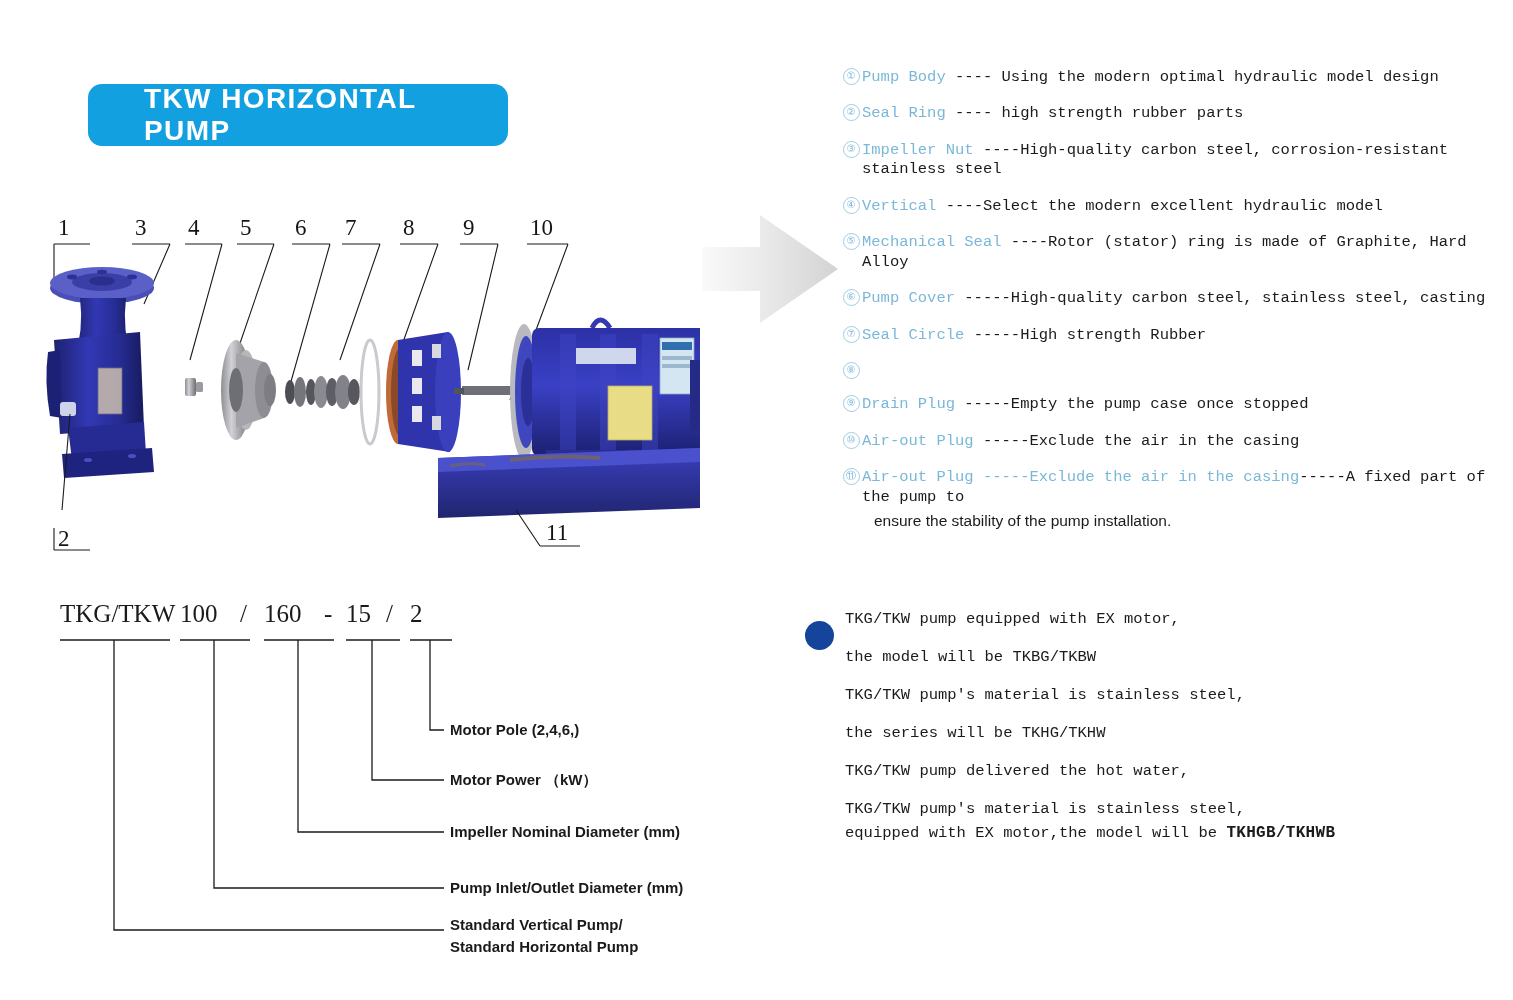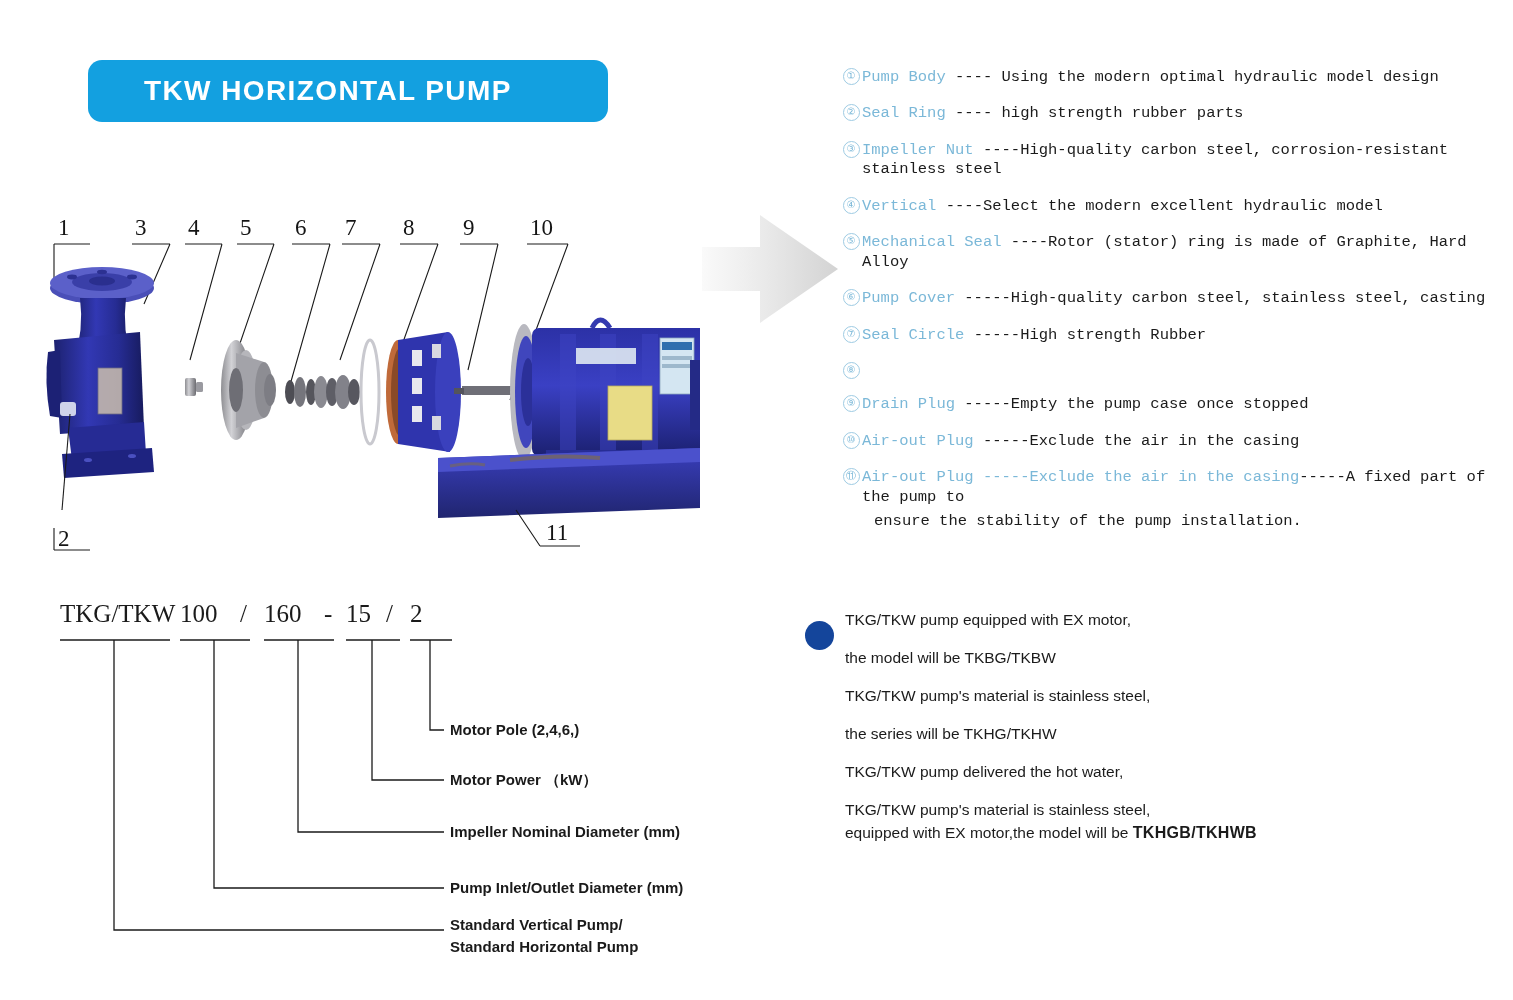--- a/index.html
+++ b/index.html
@@ -16,22 +16,22 @@
   }
   .root {
     position: absolute;
     inset: 0;
   }
 
   
   #title-banner {
     position: absolute;
     left: 88px;
-    top: 60px;
-    width: 520px;
+    top: 84px;
+    width: 420px;
     height: 62px;
     background: #13a0e0;
     border-radius: 14px;
     display: flex;
     align-items: center;
   }
   #title-banner .txt {
     color: #ffffff;
     font-size: 28px;
     font-weight: bold;
@@ -102,21 +102,20 @@
   }
   .legend-text .blue {
     color: #7bb8d8;
   }
   .legend-cont {
     padding-left: 34px;
     font-size: 15.5px;
     color: #1b1b1b;
     margin-top: -12px;
     margin-bottom: 16px;
-    font-family: Liberation Mono, monospace;
   }
 
   
   #model-breakdown {
     position: absolute;
     left: 52px;
     top: 590px;
     width: 700px;
     height: 380px;
   }
@@ -148,21 +147,21 @@
     height: 29px;
     border-radius: 50%;
     background: #14459b;
   }
   .note-line {
     margin-left: 45px;
     font-size: 15.5px;
     color: #1b1b1b;
     line-height: 1;
     margin-bottom: 22.5px;
-    font-family: Liberation Sans, sans-serif;
+    font-family: Liberation Mono, monospace;
   }
   .note-line.tight {
     margin-bottom: 7px;
   }
   .note-line .big {
     font-size: 16px;
     font-weight: bold;
     letter-spacing: 0.3px;
   }
 </style>

